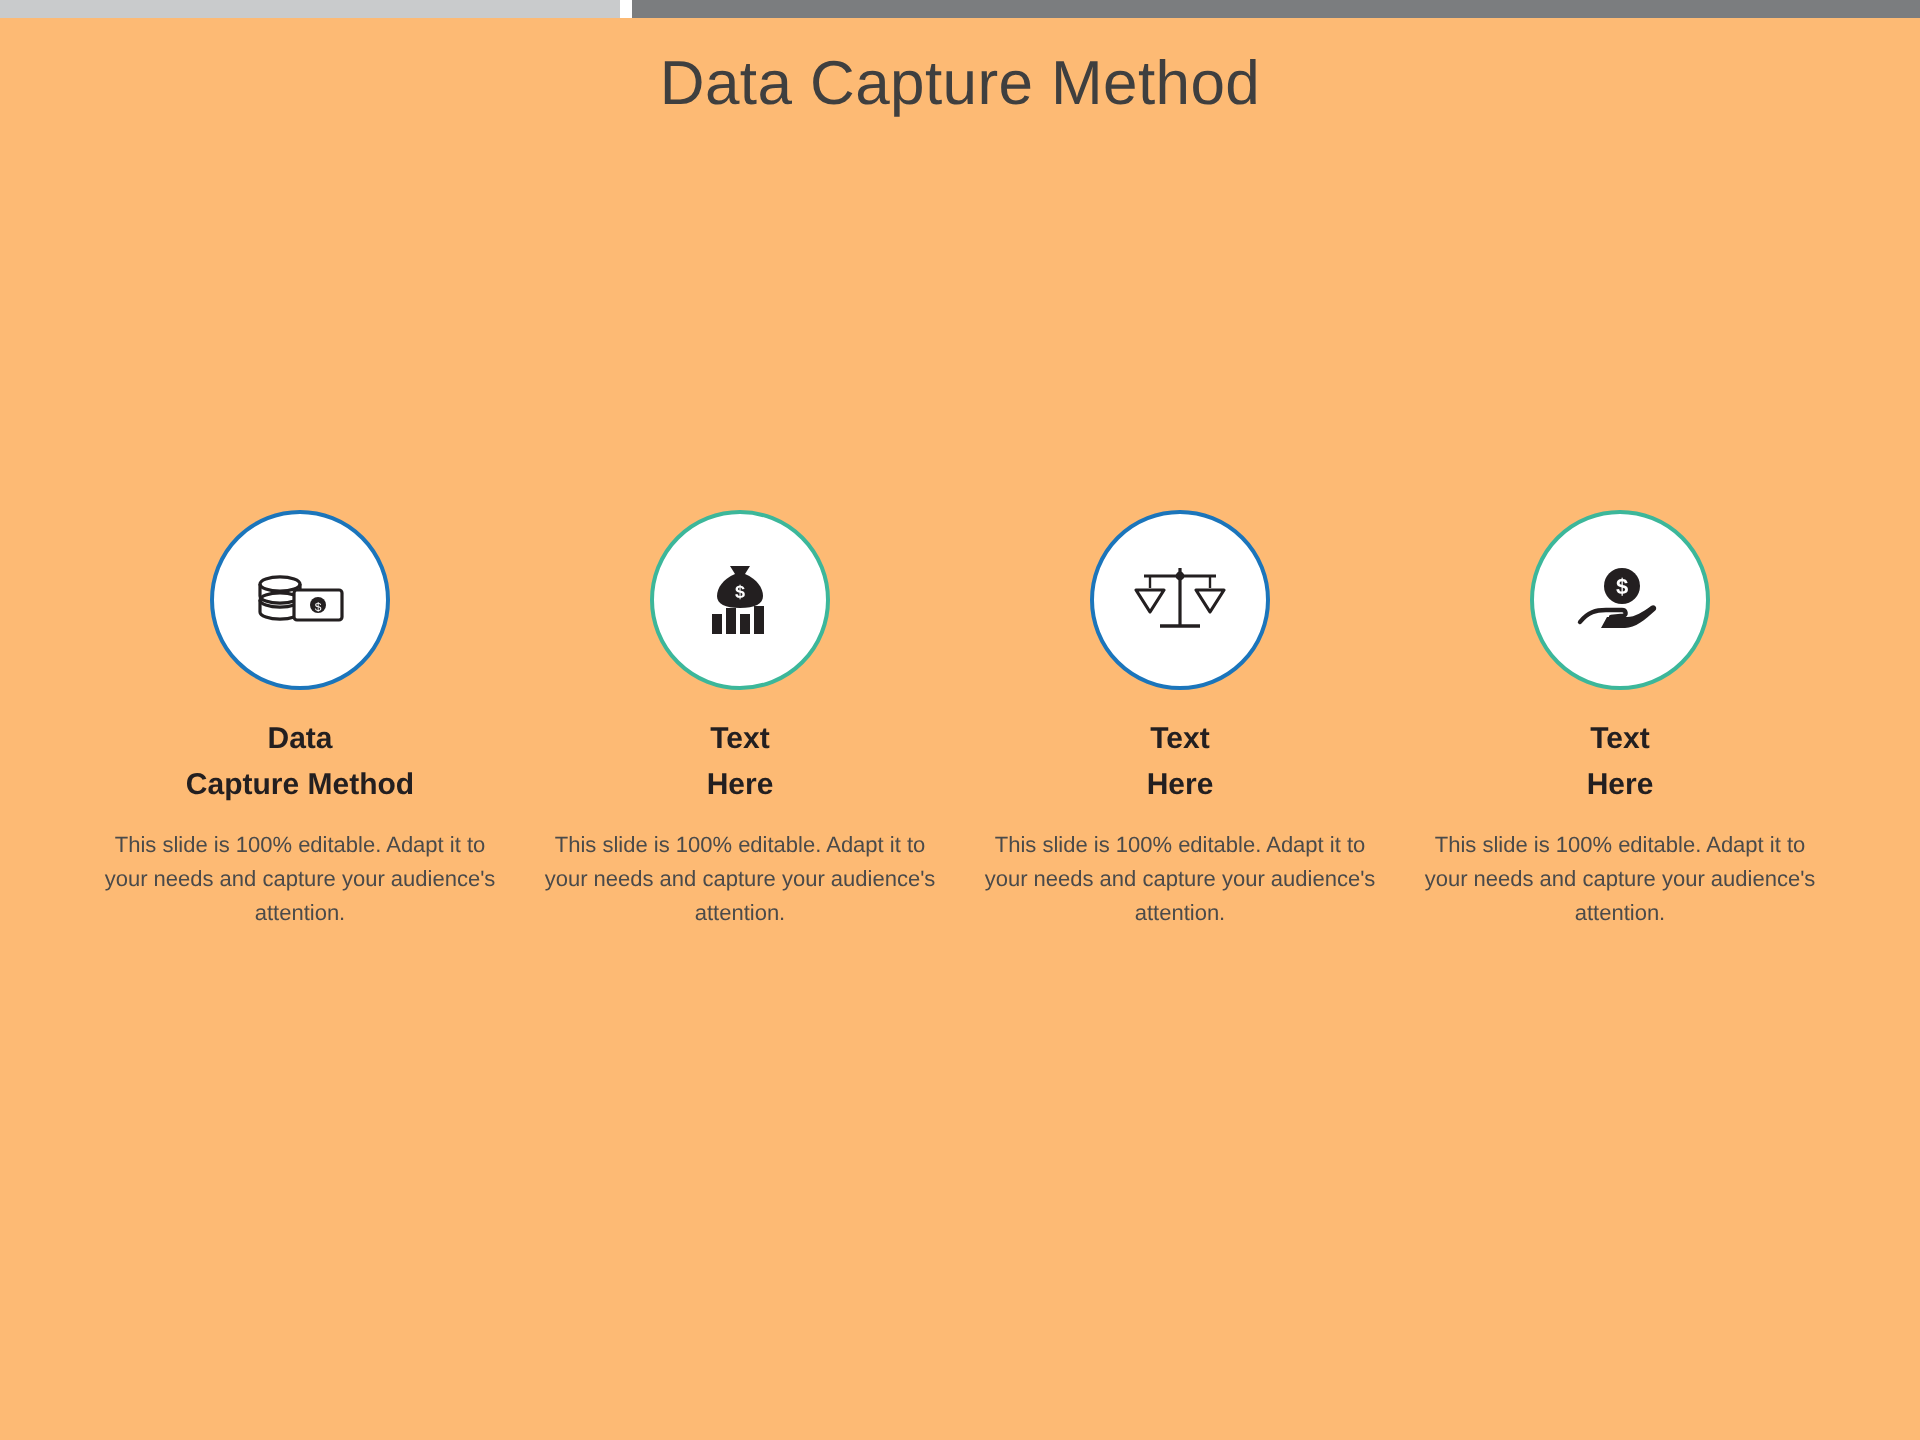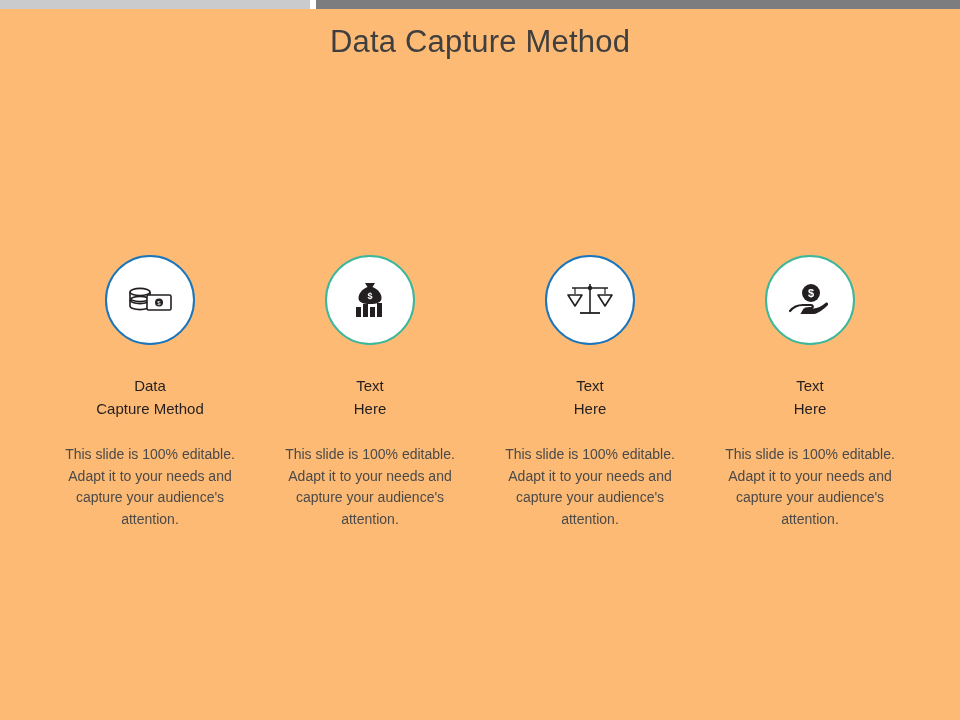--- a/index.html
+++ b/index.html
@@ -78,32 +78,32 @@
     box-sizing: border-box;
     background: #ffffff;
   }
   .icon-circle.teal {
     border-color: #3cb79a;
   }
   .icon-circle svg {
     display: block;
   }
   .card-title {
-    margin-top: 30px;
+    margin-top: 14px;
     font-size: 15px;
-    font-weight: normal;
+    font-weight: bold;
     color: #231f20;
     text-align: center;
     line-height: 1.5;
     white-space: pre-line;
   }
   .card-desc {
-    margin-top: 24px;
+    margin-top: 11px;
     width: 206px;
-    font-size: 14px;
+    font-size: 11px;
     color: #4a4a4a;
     text-align: center;
     line-height: 1.55;
   }
 </style>
 </head>
 <body>
 
 <div class="slide">
 

